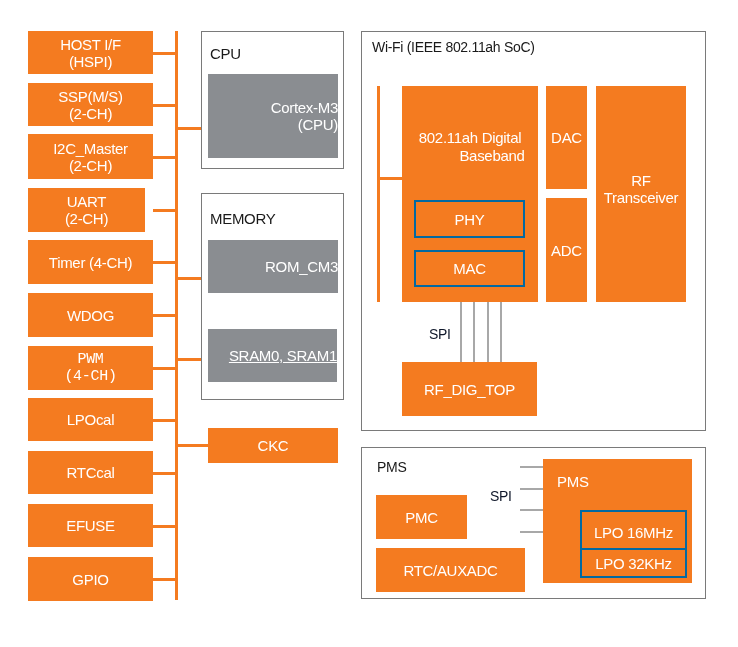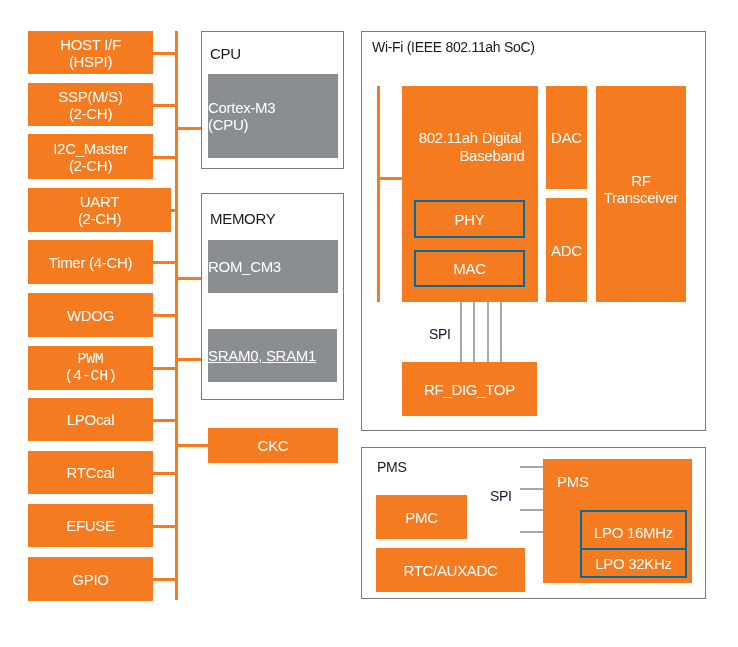--- a/index.html
+++ b/index.html
@@ -3,21 +3,21 @@
 <meta charset="utf-8">
 <style>
   html, body { margin: 0; padding: 0; background: #ffffff; }
   body { width: 738px; height: 647px; position: relative; overflow: hidden;
          font-family: "Liberation Sans", sans-serif; }
   .abs { position: absolute; box-sizing: border-box; }
   .orange { background: #f47b20; color: #ffffff; display: flex; flex-direction: column;
             align-items: center; justify-content: center; text-align: center;
             font-size: 15px; line-height: 17px; letter-spacing: -0.3px; }
   .gray { background: #8a8d91; color: #ffffff; display: flex; flex-direction: column;
-          align-items: flex-start; justify-content: center; text-align: center;
+          align-items: flex-end; justify-content: center; text-align: center;
           font-size: 15px; line-height: 17px; letter-spacing: -0.3px; }
   .frame { border: 1px solid #7a7a7a; background: #ffffff; }
   .frame-label { position: absolute; font-size: 15px; color: #1a1a1a; letter-spacing: -0.3px; }
   .wline { background: #f47b20; }
   .gline { background: #a8a8a8; }
   .outlined { border: 2px solid #0369a1; }
   .lbl { position: absolute; font-size: 14px; color: #0f172a; letter-spacing: -0.3px; }
 </style>
 </head>
 <body>
@@ -33,21 +33,21 @@
     <div class="abs orange" style="left: 28px; top: 83px; width: 125px; height: 43px;">
       <span>SSP(M/S)</span>
       <span>(2-CH)</span>
     </div>
     <div class="abs wline" style="left: 153px; top: 104px; width: 23px; height: 3px;"></div>
     <div class="abs orange" style="left: 28px; top: 134px; width: 125px; height: 45px;">
       <span>I2C_Master</span>
       <span>(2-CH)</span>
     </div>
     <div class="abs wline" style="left: 153px; top: 156px; width: 23px; height: 3px;"></div>
-    <div class="abs orange" style="left: 28px; top: 188px; width: 143px; height: 44px;">
+    <div class="abs orange" style="left: 28px; top: 188px; width: 117px; height: 44px;">
       <span>UART</span>
       <span>(2-CH)</span>
     </div>
     <div class="abs wline" style="left: 153px; top: 209px; width: 23px; height: 3px;"></div>
     <div class="abs orange" style="left: 28px; top: 240px; width: 125px; height: 44px;">
       <span>Timer (4-CH)</span>
     </div>
     <div class="abs wline" style="left: 153px; top: 261px; width: 23px; height: 3px;"></div>
     <div class="abs orange" style="left: 28px; top: 293px; width: 125px; height: 44px;">
       <span>WDOG</span>

